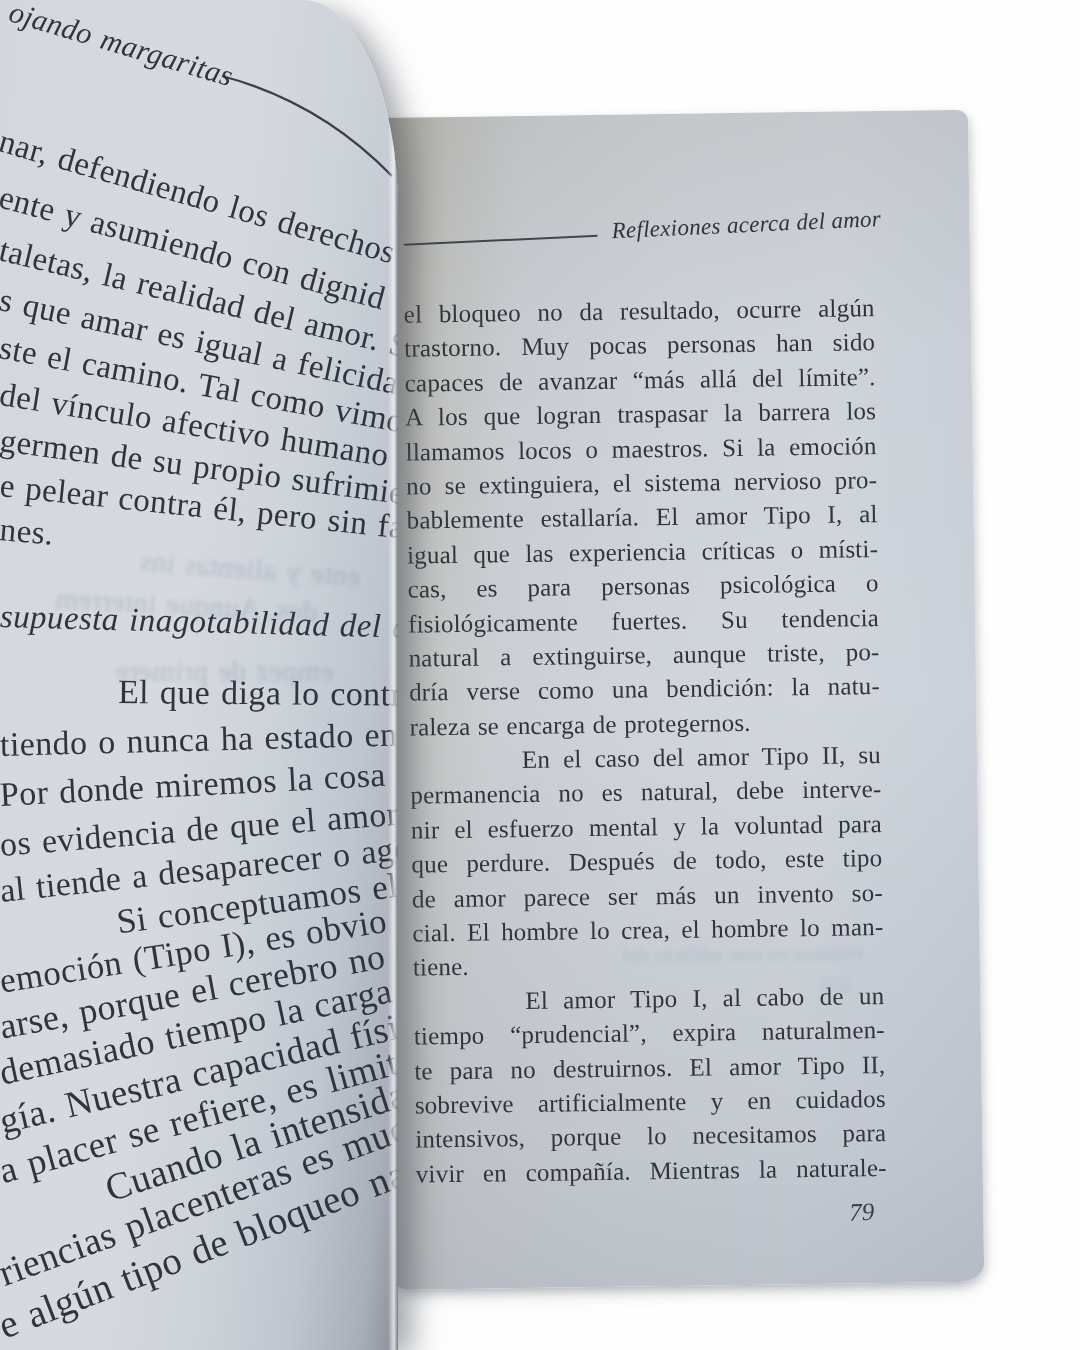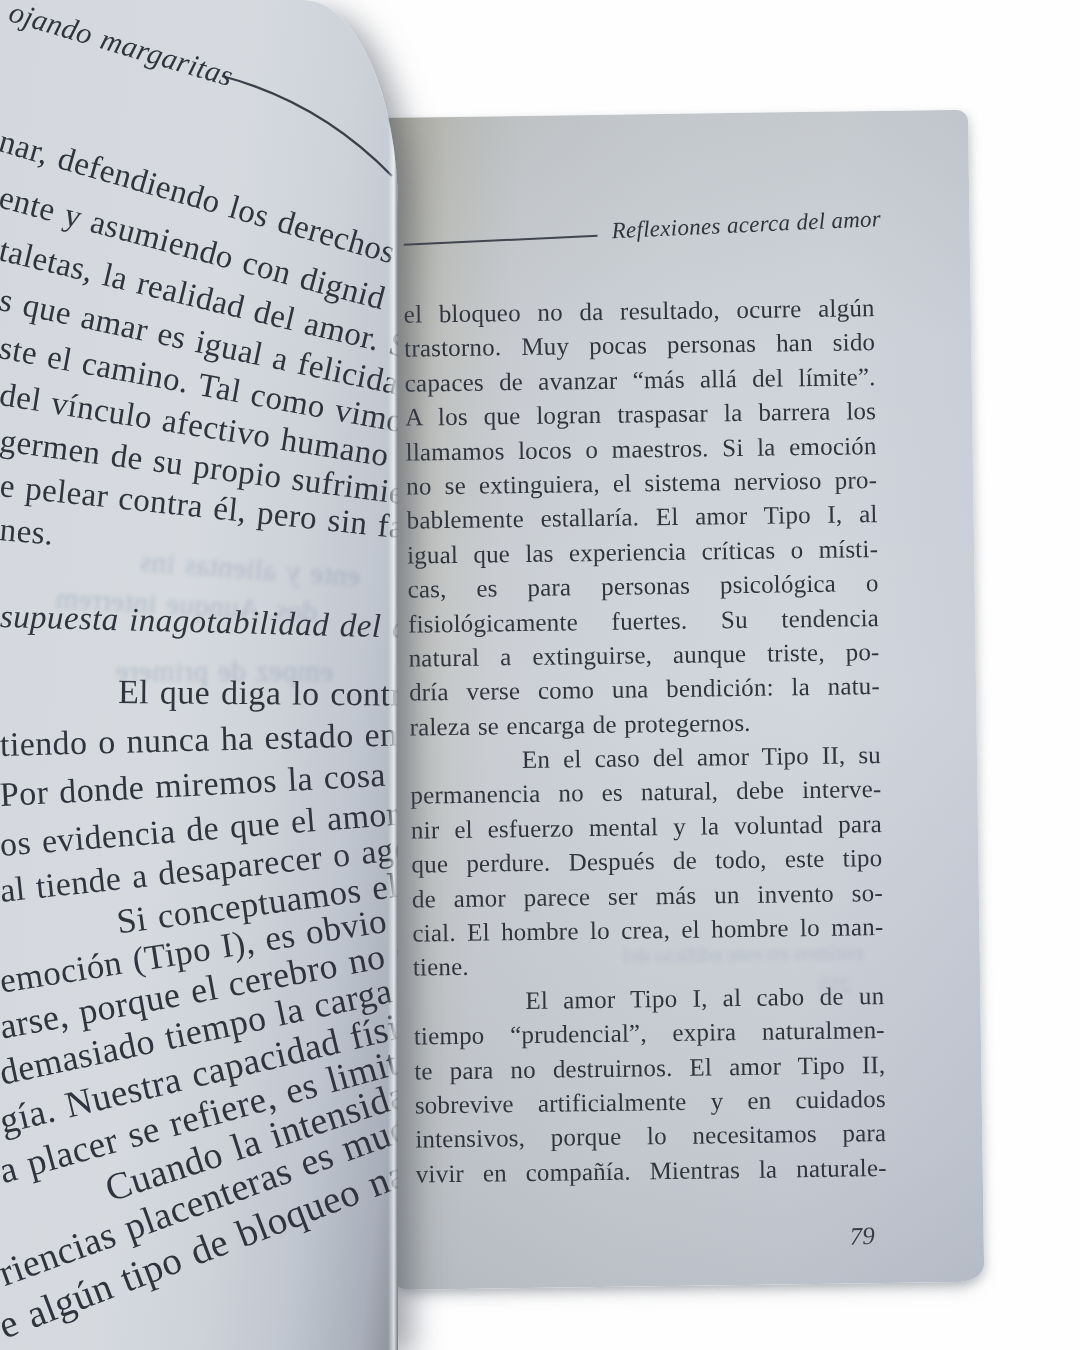--- a/index.html
+++ b/index.html
@@ -30,21 +30,21 @@
   .rp-rule{flex:1 1 auto;height:0;border-bottom:2px solid #41454e;margin-bottom:8px;}
   .rp-header-text{font-style:italic;font-size:23px;color:#2f333c;white-space:nowrap;letter-spacing:.3px;}
   .rp-body{position:absolute;left:25px;top:180px;width:471px;}
   .rp-line{
     font-size:25px;line-height:34.4px;height:34.4px;color:#31343d;
     text-align:justify;text-align-last:justify;letter-spacing:.2px;word-spacing:1px;
     overflow:hidden;white-space:nowrap;
   }
   .rp-line.last{text-align-last:left;}
   .rp-line.indent{padding-left:112px;}
-  .rp-num{position:absolute;left:458px;top:1087px;font-style:italic;font-size:25px;color:#383c45;transform:rotate(-1deg);margin-top:24px;}
+  .rp-num{position:absolute;left:458px;top:1087px;font-style:italic;font-size:25px;color:#383c45;transform:rotate(-1deg);}
   .rp-ghost{
     position:absolute;color:#8b9ab1;opacity:.30;filter:blur(2px);
     font-size:22px;white-space:nowrap;
   }
 
   
   .left-page{
     position:absolute;left:0;top:0;width:398px;height:1352px;
     border-top-right-radius:95px 210px;
     background:linear-gradient(97deg,#d4d8de 0%,#d6dadf 45%,#cdd2d9 65%,#c0c6cf 80%,#a9afba 93%,#878c96 100%);

